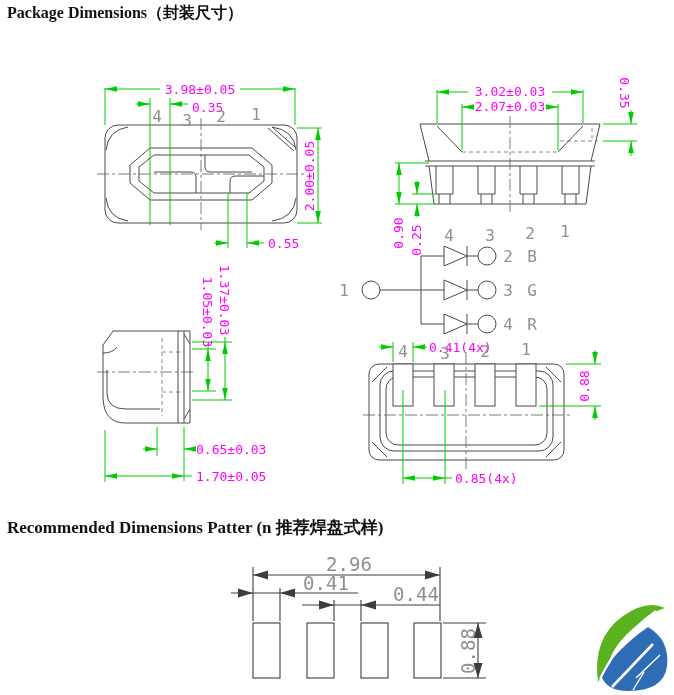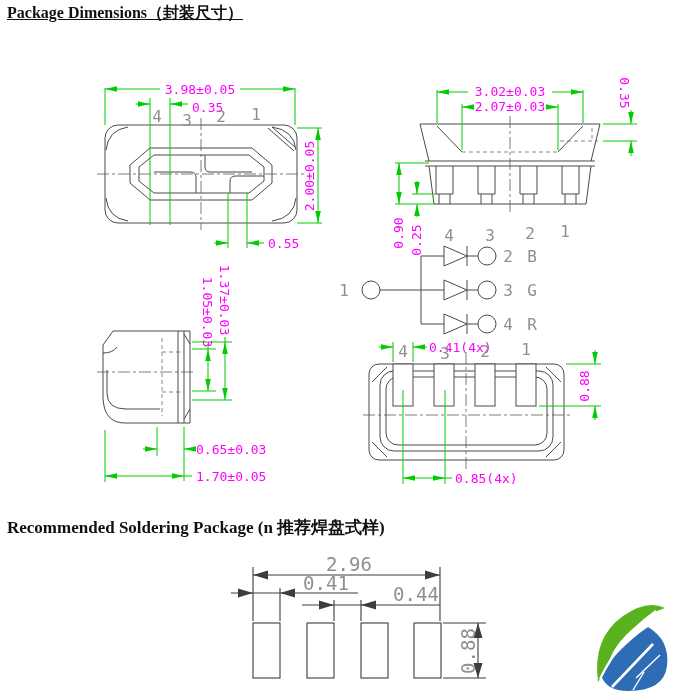--- a/index.html
+++ b/index.html
@@ -1,37 +1,37 @@
 <!DOCTYPE html>
 <html><head>
 <meta charset="utf-8">
 <style>
   html,body{margin:0;padding:0;background:#fff;}
   body{width:674px;height:695px;position:relative;overflow:hidden;
        font-family:"Liberation Sans",sans-serif;}
-  .h1{position:absolute;left:7px;top:3px;font:bold 16px "Liberation Serif",serif;color:#111;text-decoration:underline;}
+  .h1{position:absolute;left:7px;top:3px;font:bold 16px "Liberation Serif",serif;color:#111;}
   .h2{position:absolute;left:7px;top:516px;font:bold 17px "Liberation Serif",serif;color:#111;}
   svg{position:absolute;left:0;top:0;}
   .ol{stroke:#4a4a4a;fill:none;stroke-width:1;}
   .olw{stroke:#4a4a4a;fill:#fff;stroke-width:1;}
   .cl{stroke:#5a5a5a;fill:none;stroke-width:0.8;stroke-dasharray:12 3 3 3;}
   .dsh{stroke:#6a6a6a;fill:none;stroke-width:0.8;stroke-dasharray:4 3;}
   .grn{stroke:#00cc00;fill:none;stroke-width:1;}
   .garr{fill:#00cc00;}
   .mag{fill:#ff00ff;font:13px "DejaVu Sans Mono",monospace;}
   .pin{fill:#8f8f8f;font:16px "DejaVu Sans Mono",monospace;}
   .sl{stroke:#3d3d3d;fill:none;stroke-width:1.1;}
   .sarr{fill:#3d3d3d;}
   .st{fill:#8f8f8f;font:19px "DejaVu Sans Mono",monospace;}
 </style>
 </head>
 <body>
 
 <div class="h1">Package Dimensions（封装尺寸）</div>
-<div class="h2">Recommended Soldering Package (n 推荐焊盘式样)</div>
+<div class="h2">Recommended Dimensions Patter (n 推荐焊盘式样)</div>
 
 <svg width="674" height="695" viewBox="0 0 674 695">
   <defs>
     <path id="arr" d="M0,0 L-12,2.8 L-12,-2.8 Z"></path>
     <path id="arrb" d="M0,0 L-15,4.5 L-15,-4.5 Z"></path>
   </defs>
 
   <g>
     <g>
       <rect class="ol" x="105" y="125" width="192" height="98" rx="13"></rect>

